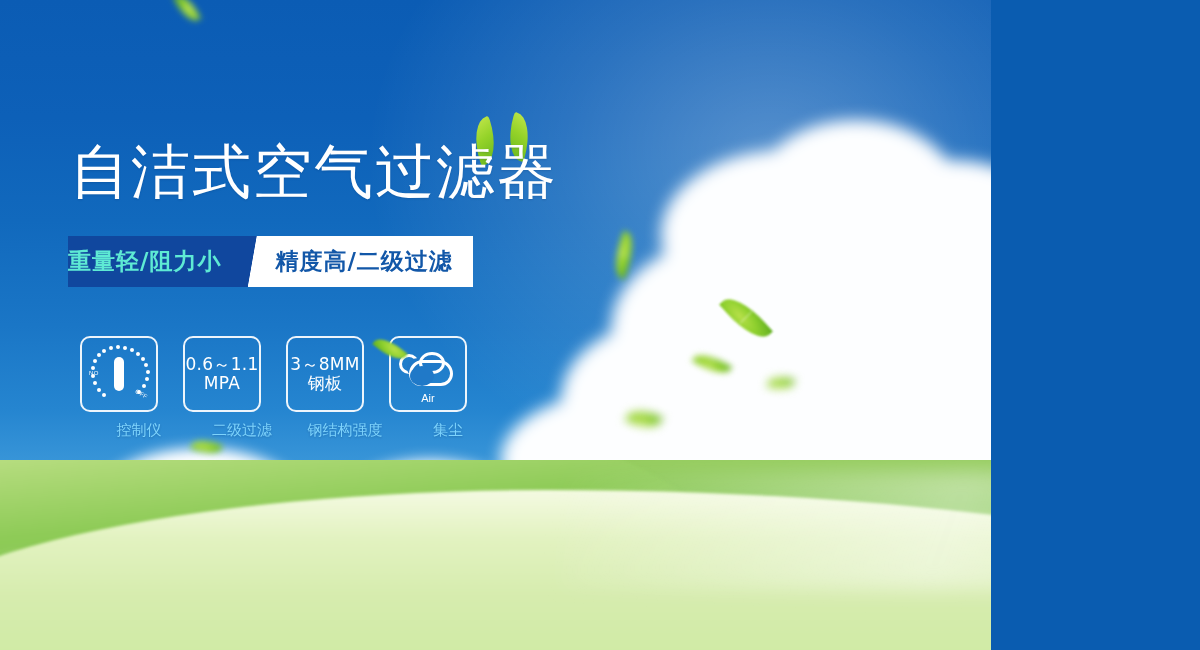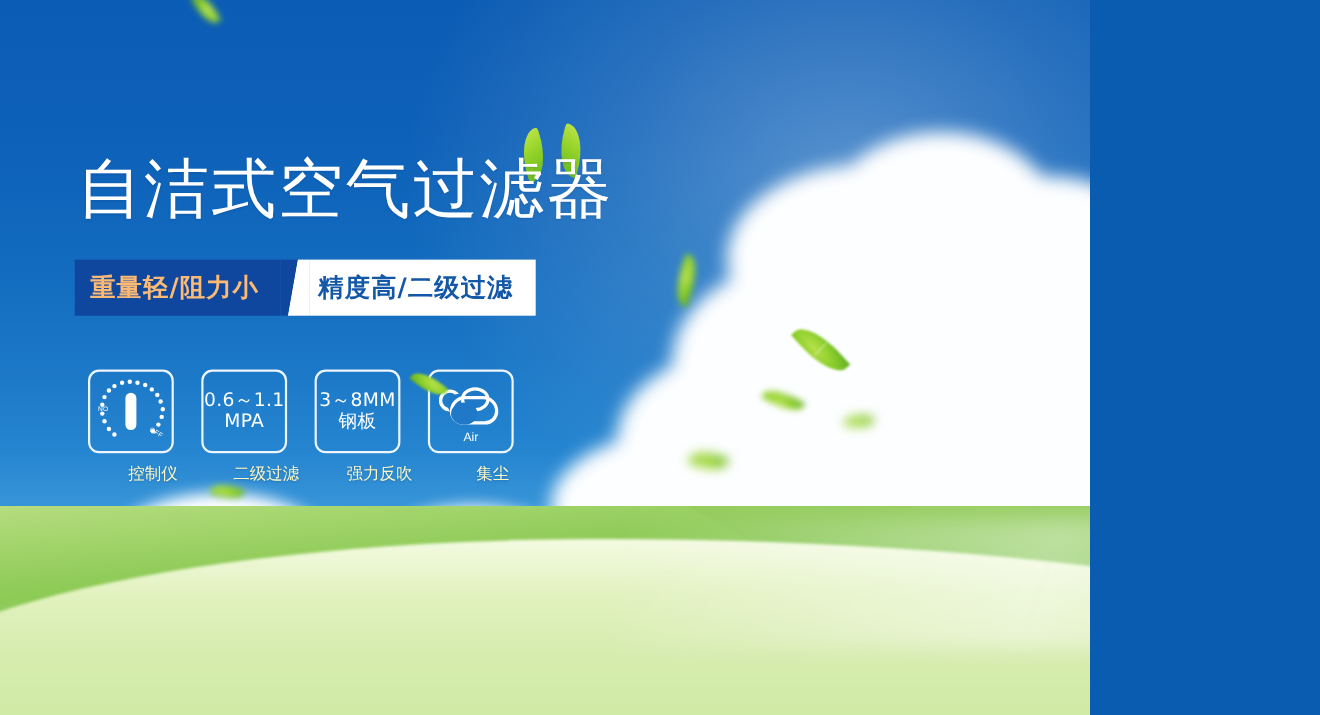--- a/index.html
+++ b/index.html
@@ -104,23 +104,23 @@
     position:absolute;left:70px;top:141px;
     font-size:59px;line-height:1.04;letter-spacing:2px;
     color:#ffffff;font-weight:300;
     font-family:"DejaVu Sans","Liberation Sans",sans-serif;
     white-space:nowrap;
     text-shadow:0 1px 2px rgba(0,40,90,.18);
   }
 
   .subbar{position:absolute;left:68px;top:236px;height:51px;display:flex;align-items:stretch;}
   .sub-a{
-    background:#10479e;color:#fdba74;
+    background:#10479e;color:#5eead4;
     display:flex;align-items:center;justify-content:center;
-    padding:0 20px 0 14px;
+    padding:0 20px 0 0;
     font-size:23px;letter-spacing:1px;white-space:nowrap;
     font-family:"DejaVu Sans","Liberation Sans",sans-serif;
     font-weight:700;
   }
   .slash{
     width:26px;
     background:linear-gradient(100deg,#10479e 0%,#10479e 44%,#ffffff 46%,#ffffff 100%);
   }
   .sub-b{
     background:#ffffff;color:#1257a8;
@@ -140,21 +140,21 @@
     display:flex;align-items:center;justify-content:center;
     box-sizing:border-box;
   }
   .ftext{
     color:#ffffff;text-align:center;font-size:17px;line-height:1.12;
     font-family:"DejaVu Sans","Liberation Sans",sans-serif;
     letter-spacing:.3px;
   }
   .ftext small{font-size:17px;display:block;}
   .flabel{
-    margin-top:9px;color:#fef9c3;font-size:15px;white-space:nowrap;
+    margin-top:9px;color:#7dd3fc;font-size:15px;white-space:nowrap;
     font-family:"DejaVu Sans","Liberation Sans",sans-serif;
     text-shadow:0 1px 2px rgba(0,40,90,.25);
     margin-left:40px;
   }
 
   
   .gauge{position:relative;width:60px;height:58px;}
   .gauge .dot{position:absolute;width:4px;height:4px;border-radius:50%;background:#fff;}
   .gauge .needle{
     position:absolute;left:50%;top:12px;margin-left:-5px;
@@ -337,21 +337,21 @@
     </div>
 
 
     <div class="feature">
       <div class="fbox">
         <div class="ftext">
           <small>3～8MM</small>
           <small>钢板</small>
         </div>
       </div>
-      <div class="flabel">强力反吹</div>
+      <div class="flabel">钢结构强度</div>
     </div>
 
     <div class="feature">
       <div class="fbox">
         <div class="airicon">
           <span class="sun"></span>
           <span class="sunmask"></span>
           <span class="c1b"></span>
           <span class="c1"></span>
           <span class="c1c"></span>

